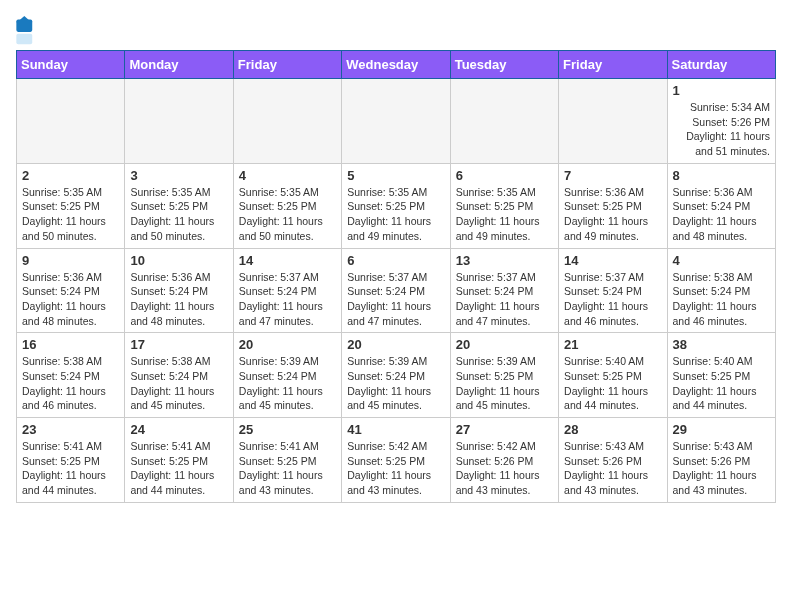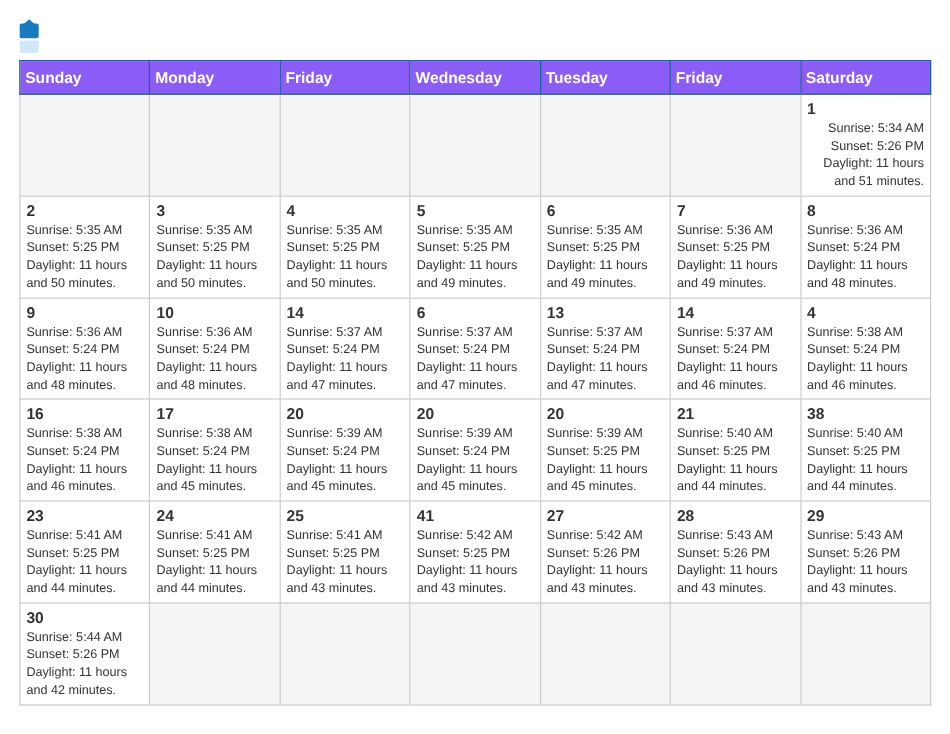--- a/index.html
+++ b/index.html
@@ -332,29 +332,14 @@
 and 43 minutes.</div>
         </td>
         <td>
           <span class="day-number">29</span>
           <div class="day-info" style="white-space: pre-line;">Sunrise: 5:43 AM
 Sunset: 5:26 PM
 Daylight: 11 hours
 and 43 minutes.</div>
         </td>
       </tr>
-      <tr class="week-row">
-        <td>
-          <span class="day-number">30</span>
-          <div class="day-info" style="white-space: pre-line;">Sunrise: 5:44 AM
-Sunset: 5:26 PM
-Daylight: 11 hours
-and 42 minutes.</div>
-        </td>
-        <td class="empty"></td>
-        <td class="empty"></td>
-        <td class="empty"></td>
-        <td class="empty"></td>
-        <td class="empty"></td>
-        <td class="empty"></td>
-      </tr>
     </tbody>
 </table>
 
 </body></html>

